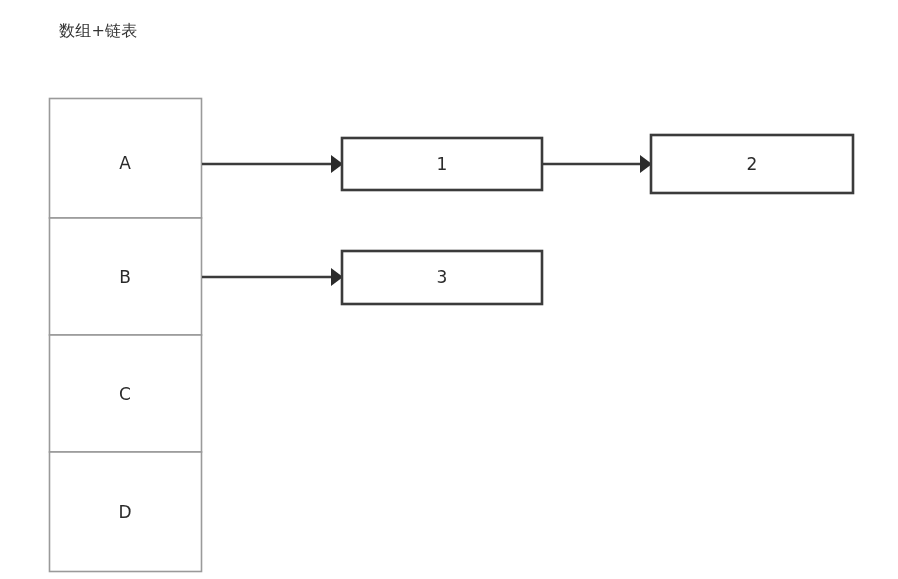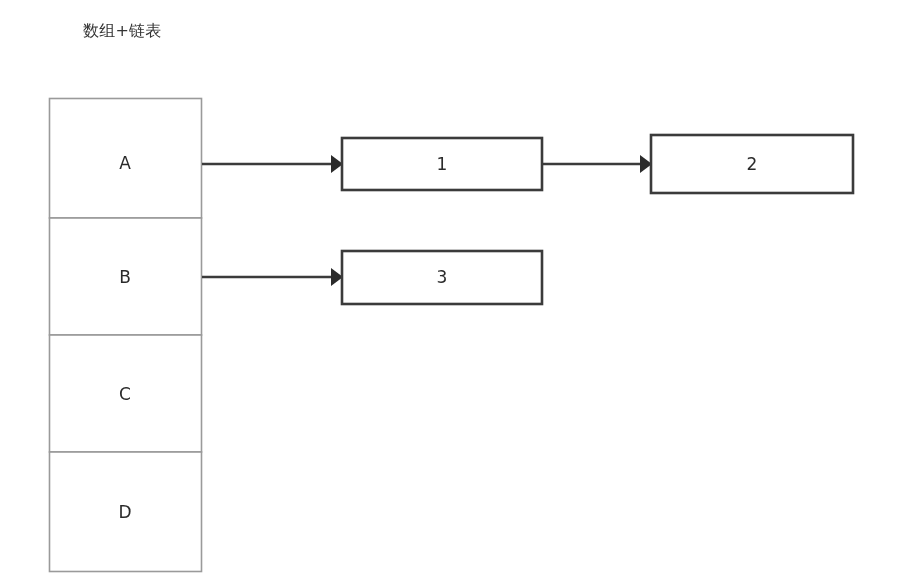--- a/index.html
+++ b/index.html
@@ -22,21 +22,20 @@
   }
   .diagram-title {
     position: absolute;
     left: 59px;
     top: 20px;
     font-size: 16px;
     line-height: 22px;
     color: #333333;
     letter-spacing: 0.2px;
     white-space: nowrap;
-    margin-left: 24px;
   }
   svg.diagram-svg {
     position: absolute;
     left: 0;
     top: 0;
     width: 898px;
     height: 579px;
   }
   .array-cell-rect {
     fill: #ffffff;

